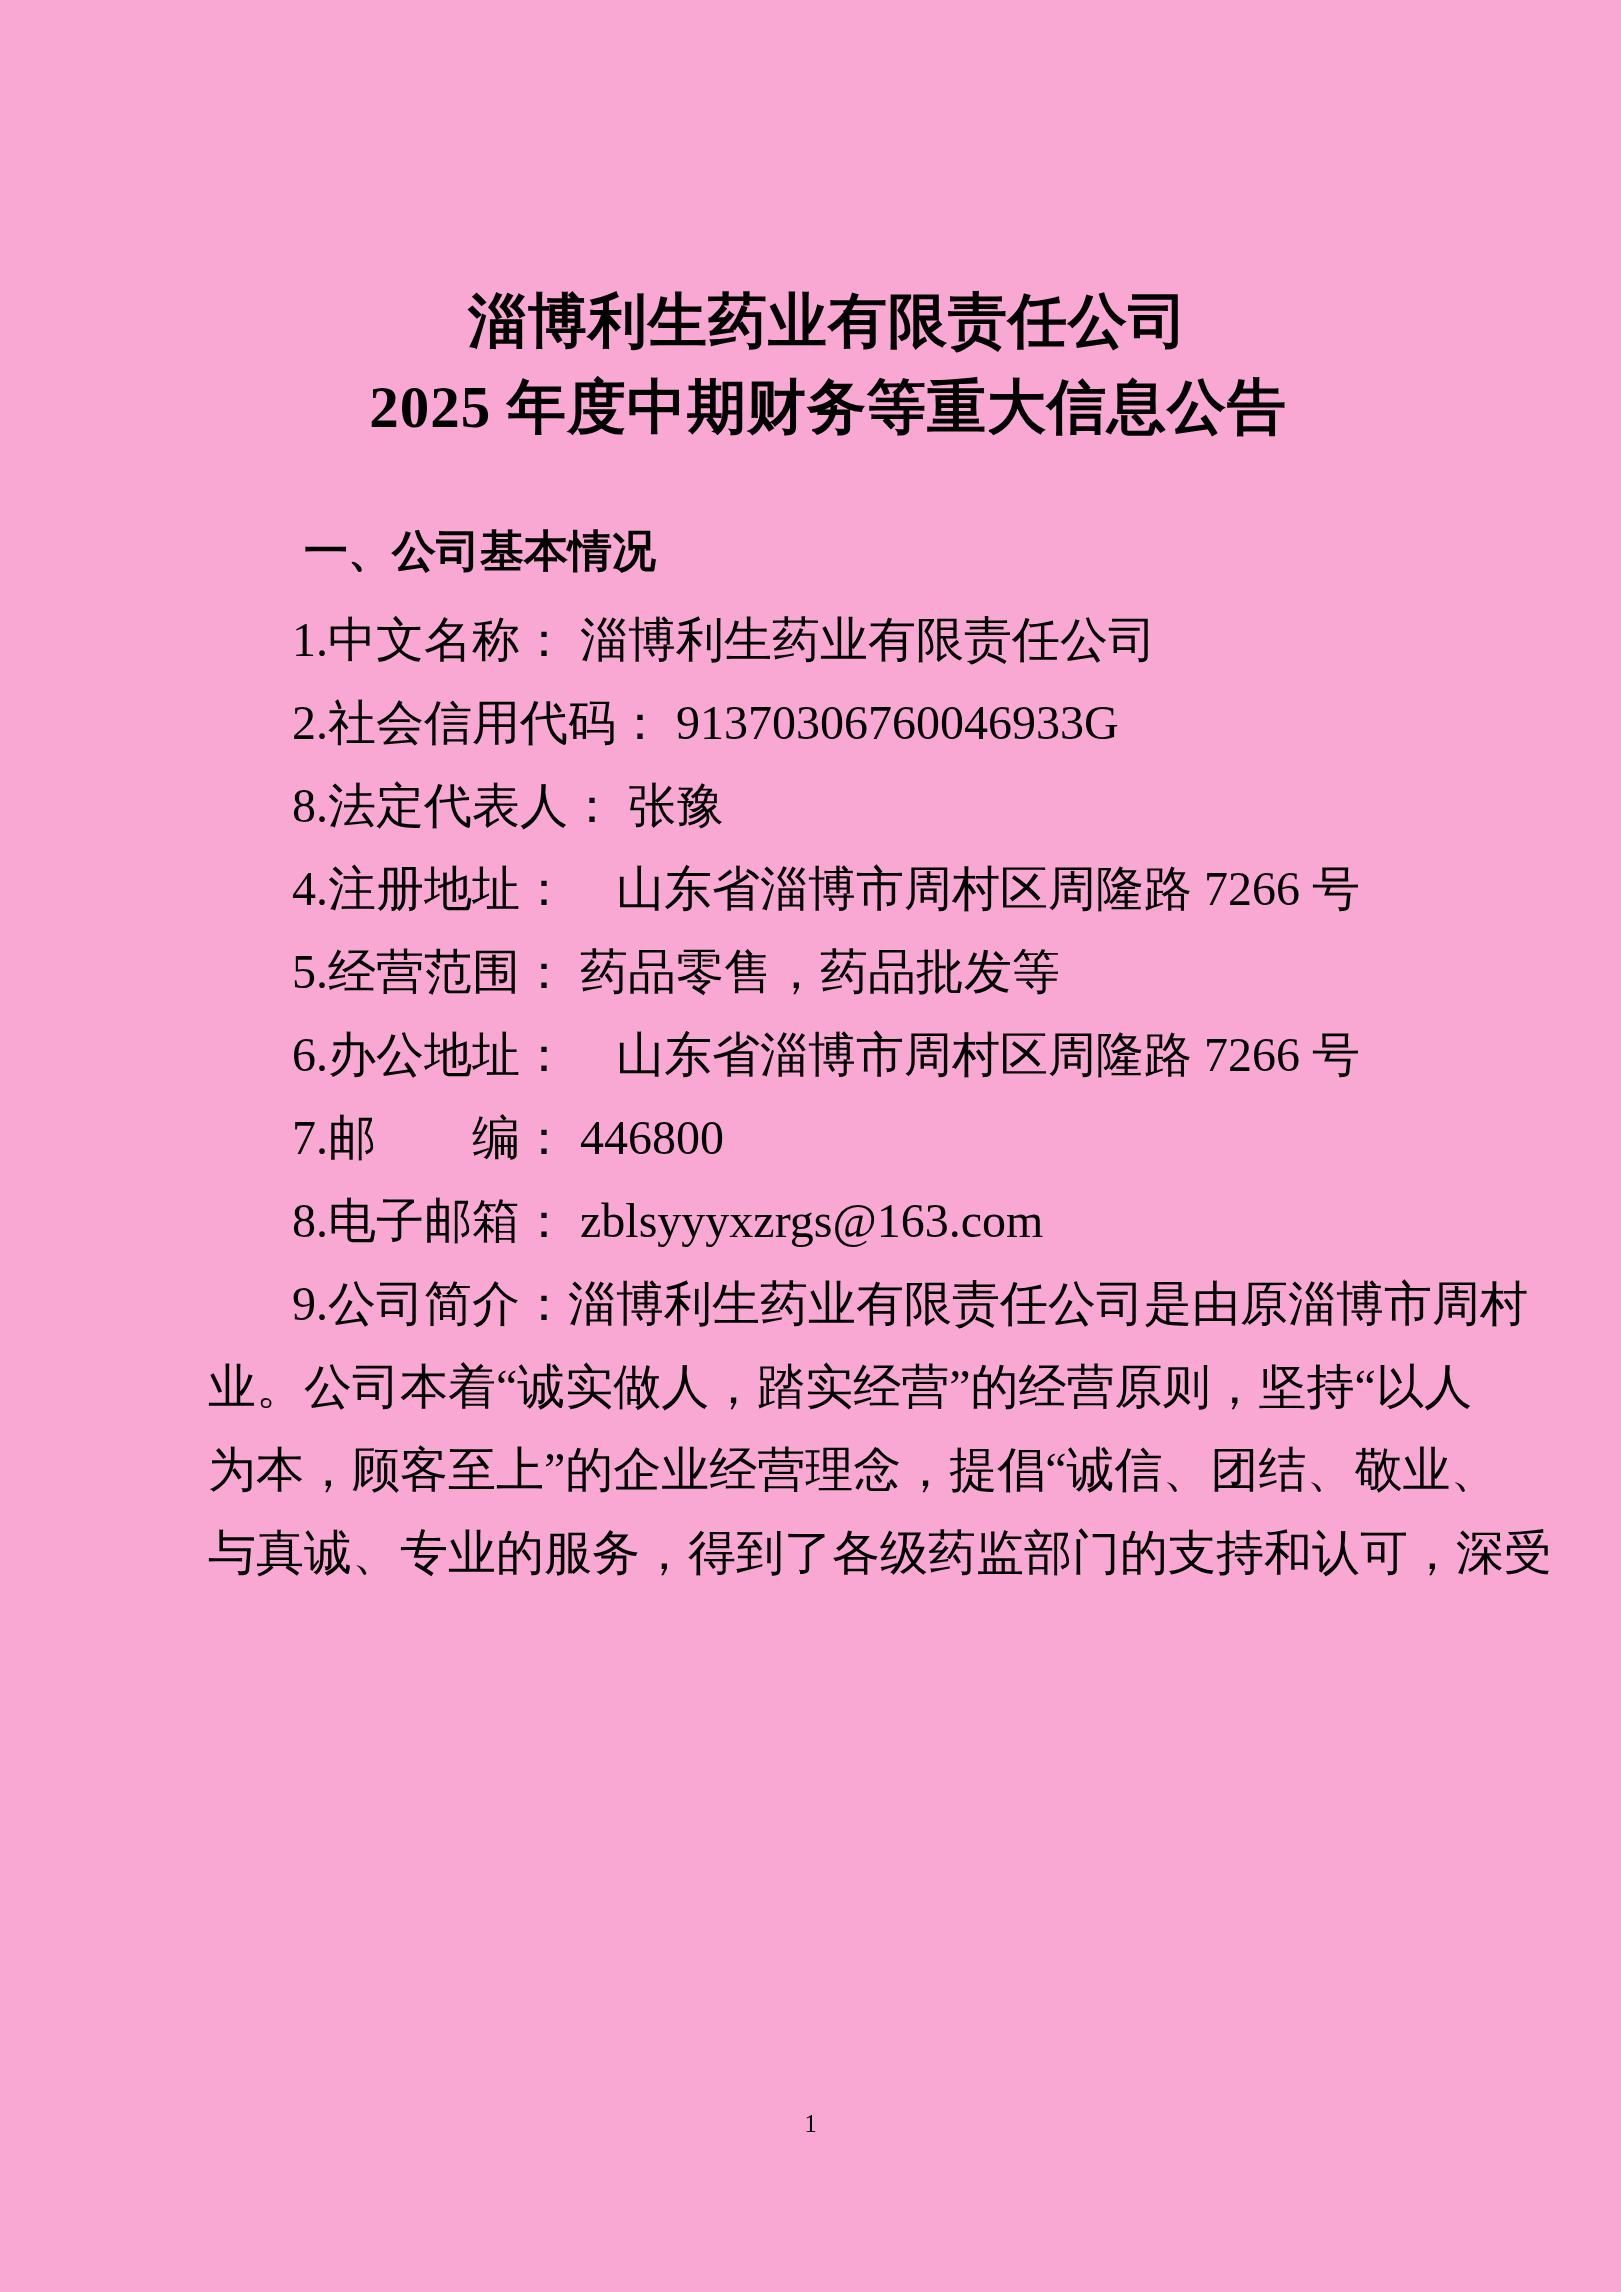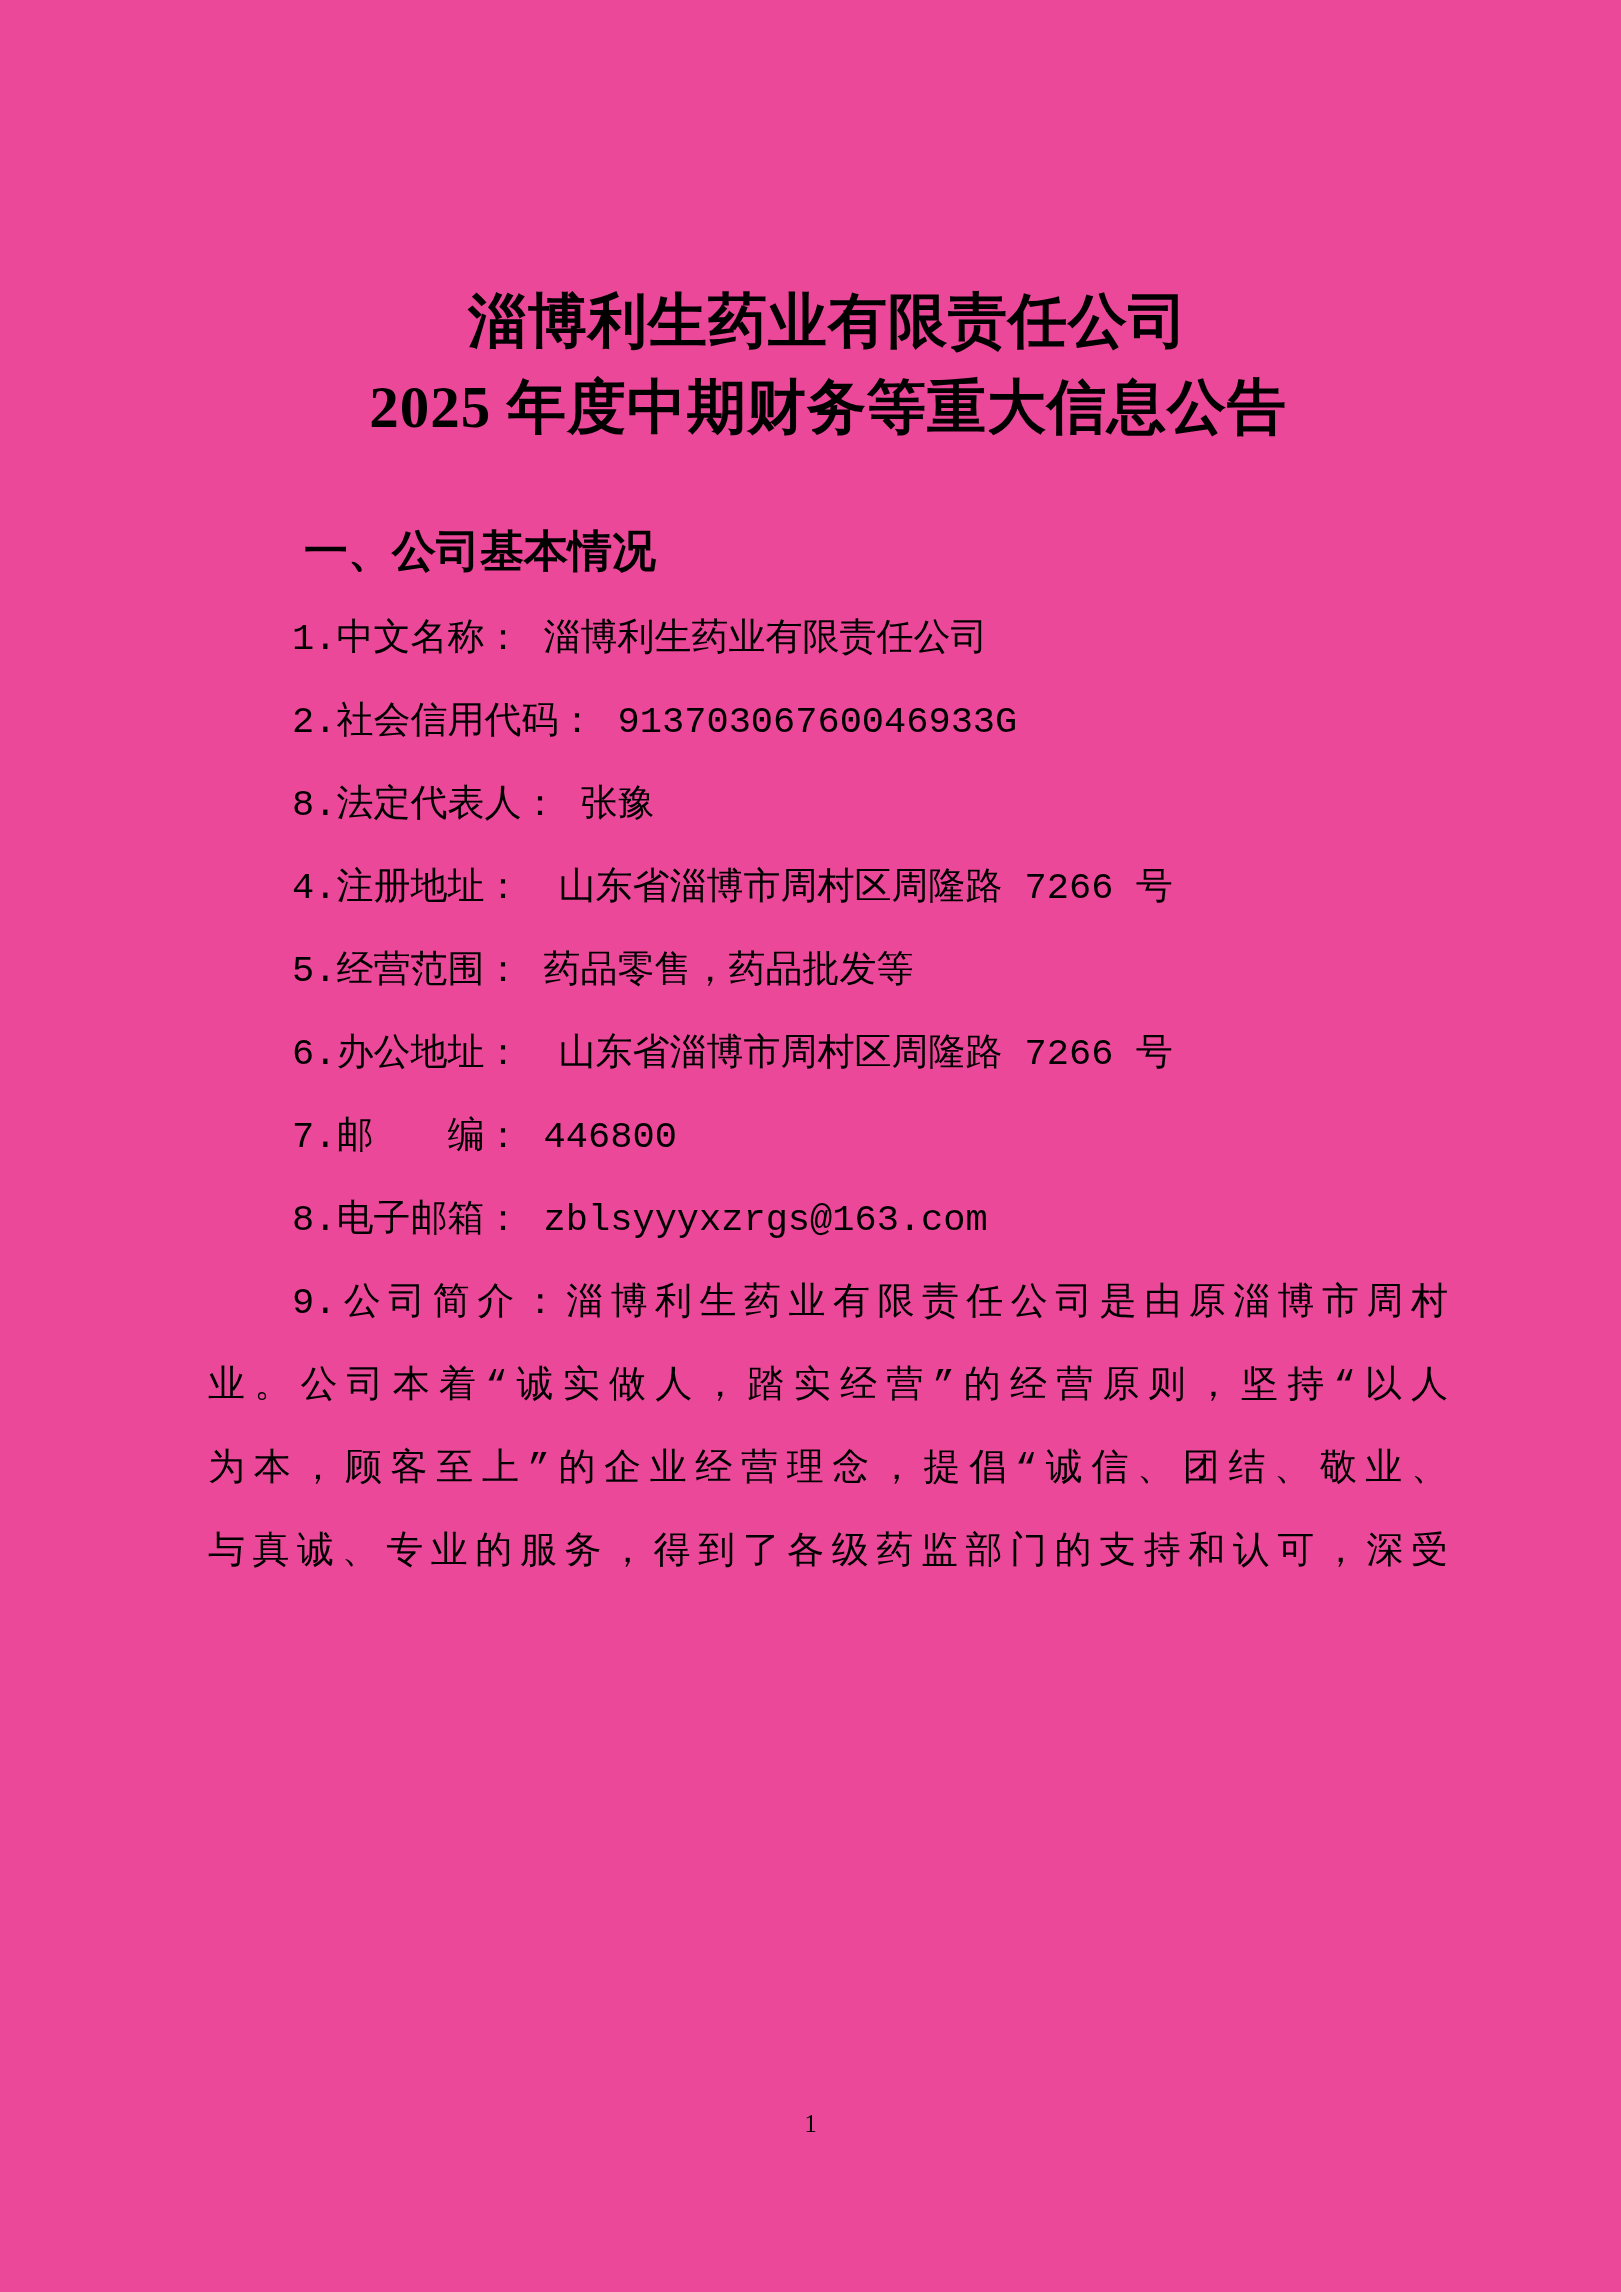--- a/index.html
+++ b/index.html
@@ -4,21 +4,21 @@
 <style>
   html, body {
     margin: 0;
     padding: 0;
     background: #ffffff;
   }
   .page {
     position: relative;
     width: 1621px;
     height: 2293px;
-    background: #ec4899;
+    background: #f9a8d4;
     color: #000000;
     box-sizing: border-box;
     padding-left: 208px;
     padding-right: 173px;
     overflow: hidden;
     font-family: "Liberation Serif", "DejaVu Serif", serif;
   }
   .title-block {
     margin-top: 278px;
     text-align: center;
@@ -56,24 +56,23 @@
     font-family: "Liberation Sans", "DejaVu Sans", sans-serif;
     font-weight: bold;
     font-size: 44px;
     line-height: 49px;
     white-space: nowrap;
   }
   .body-block {
     margin-top: 22.5px;
   }
   .body-line {
-    font-size: 37px;
+    font-size: 48px;
     line-height: 83px;
     white-space: nowrap;
-    font-family: Liberation Mono, monospace;
   }
   .footer-pagenum {
     position: absolute;
     left: 0;
     right: 0;
     top: 2109px;
     text-align: center;
     font-size: 24.5px;
     line-height: 29px;
   }

